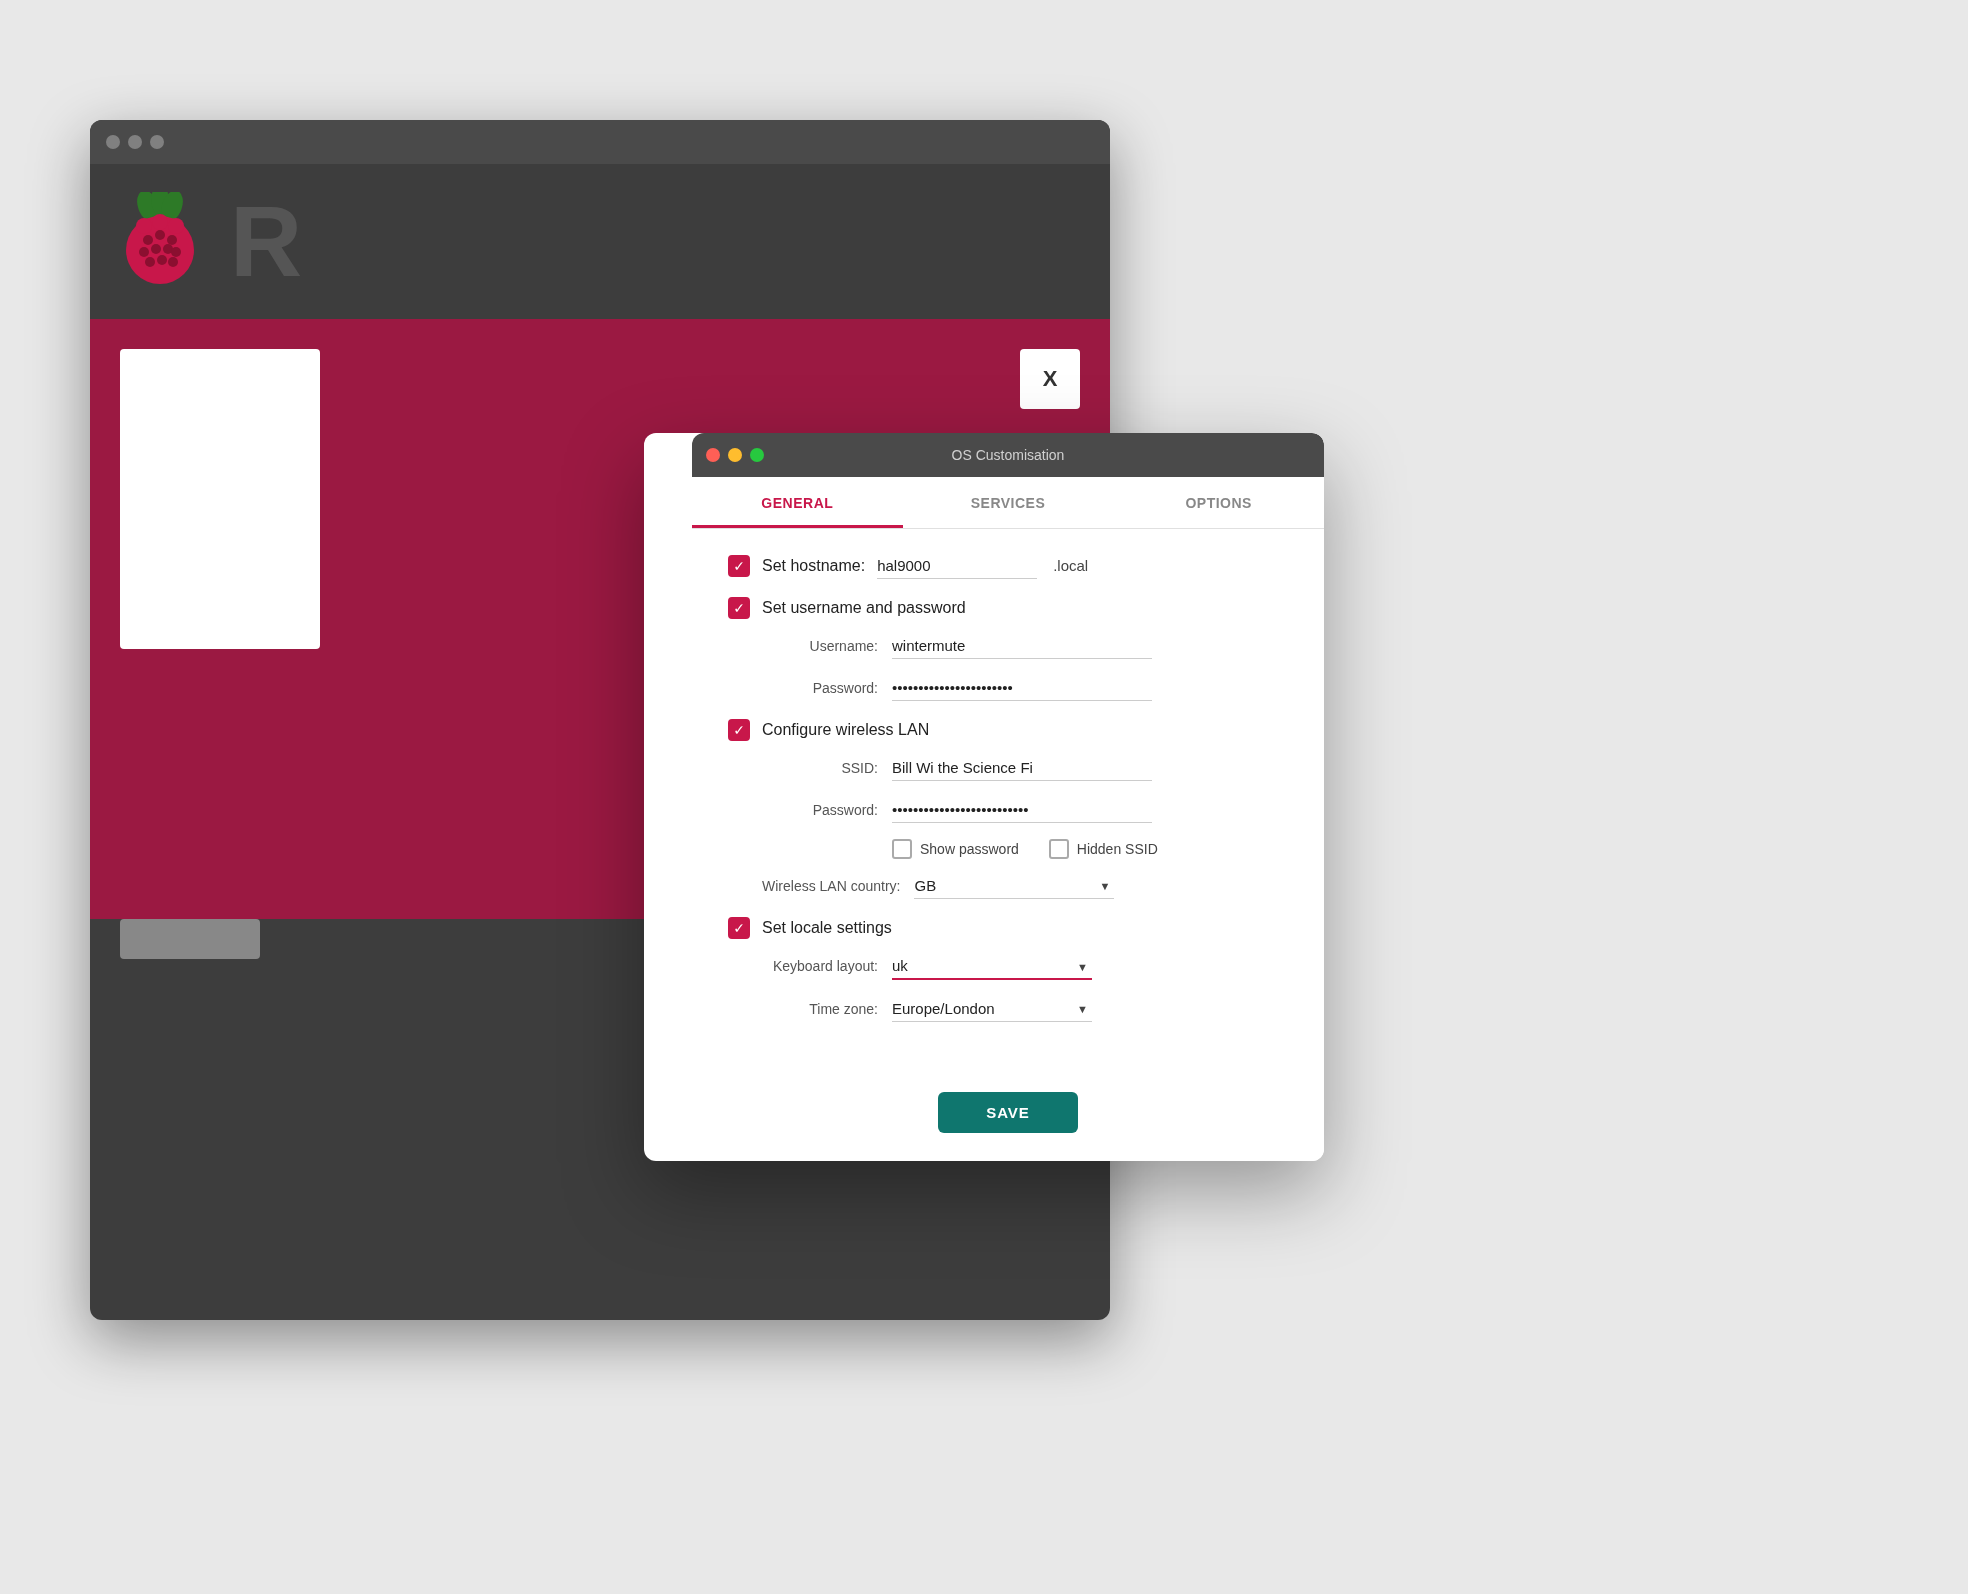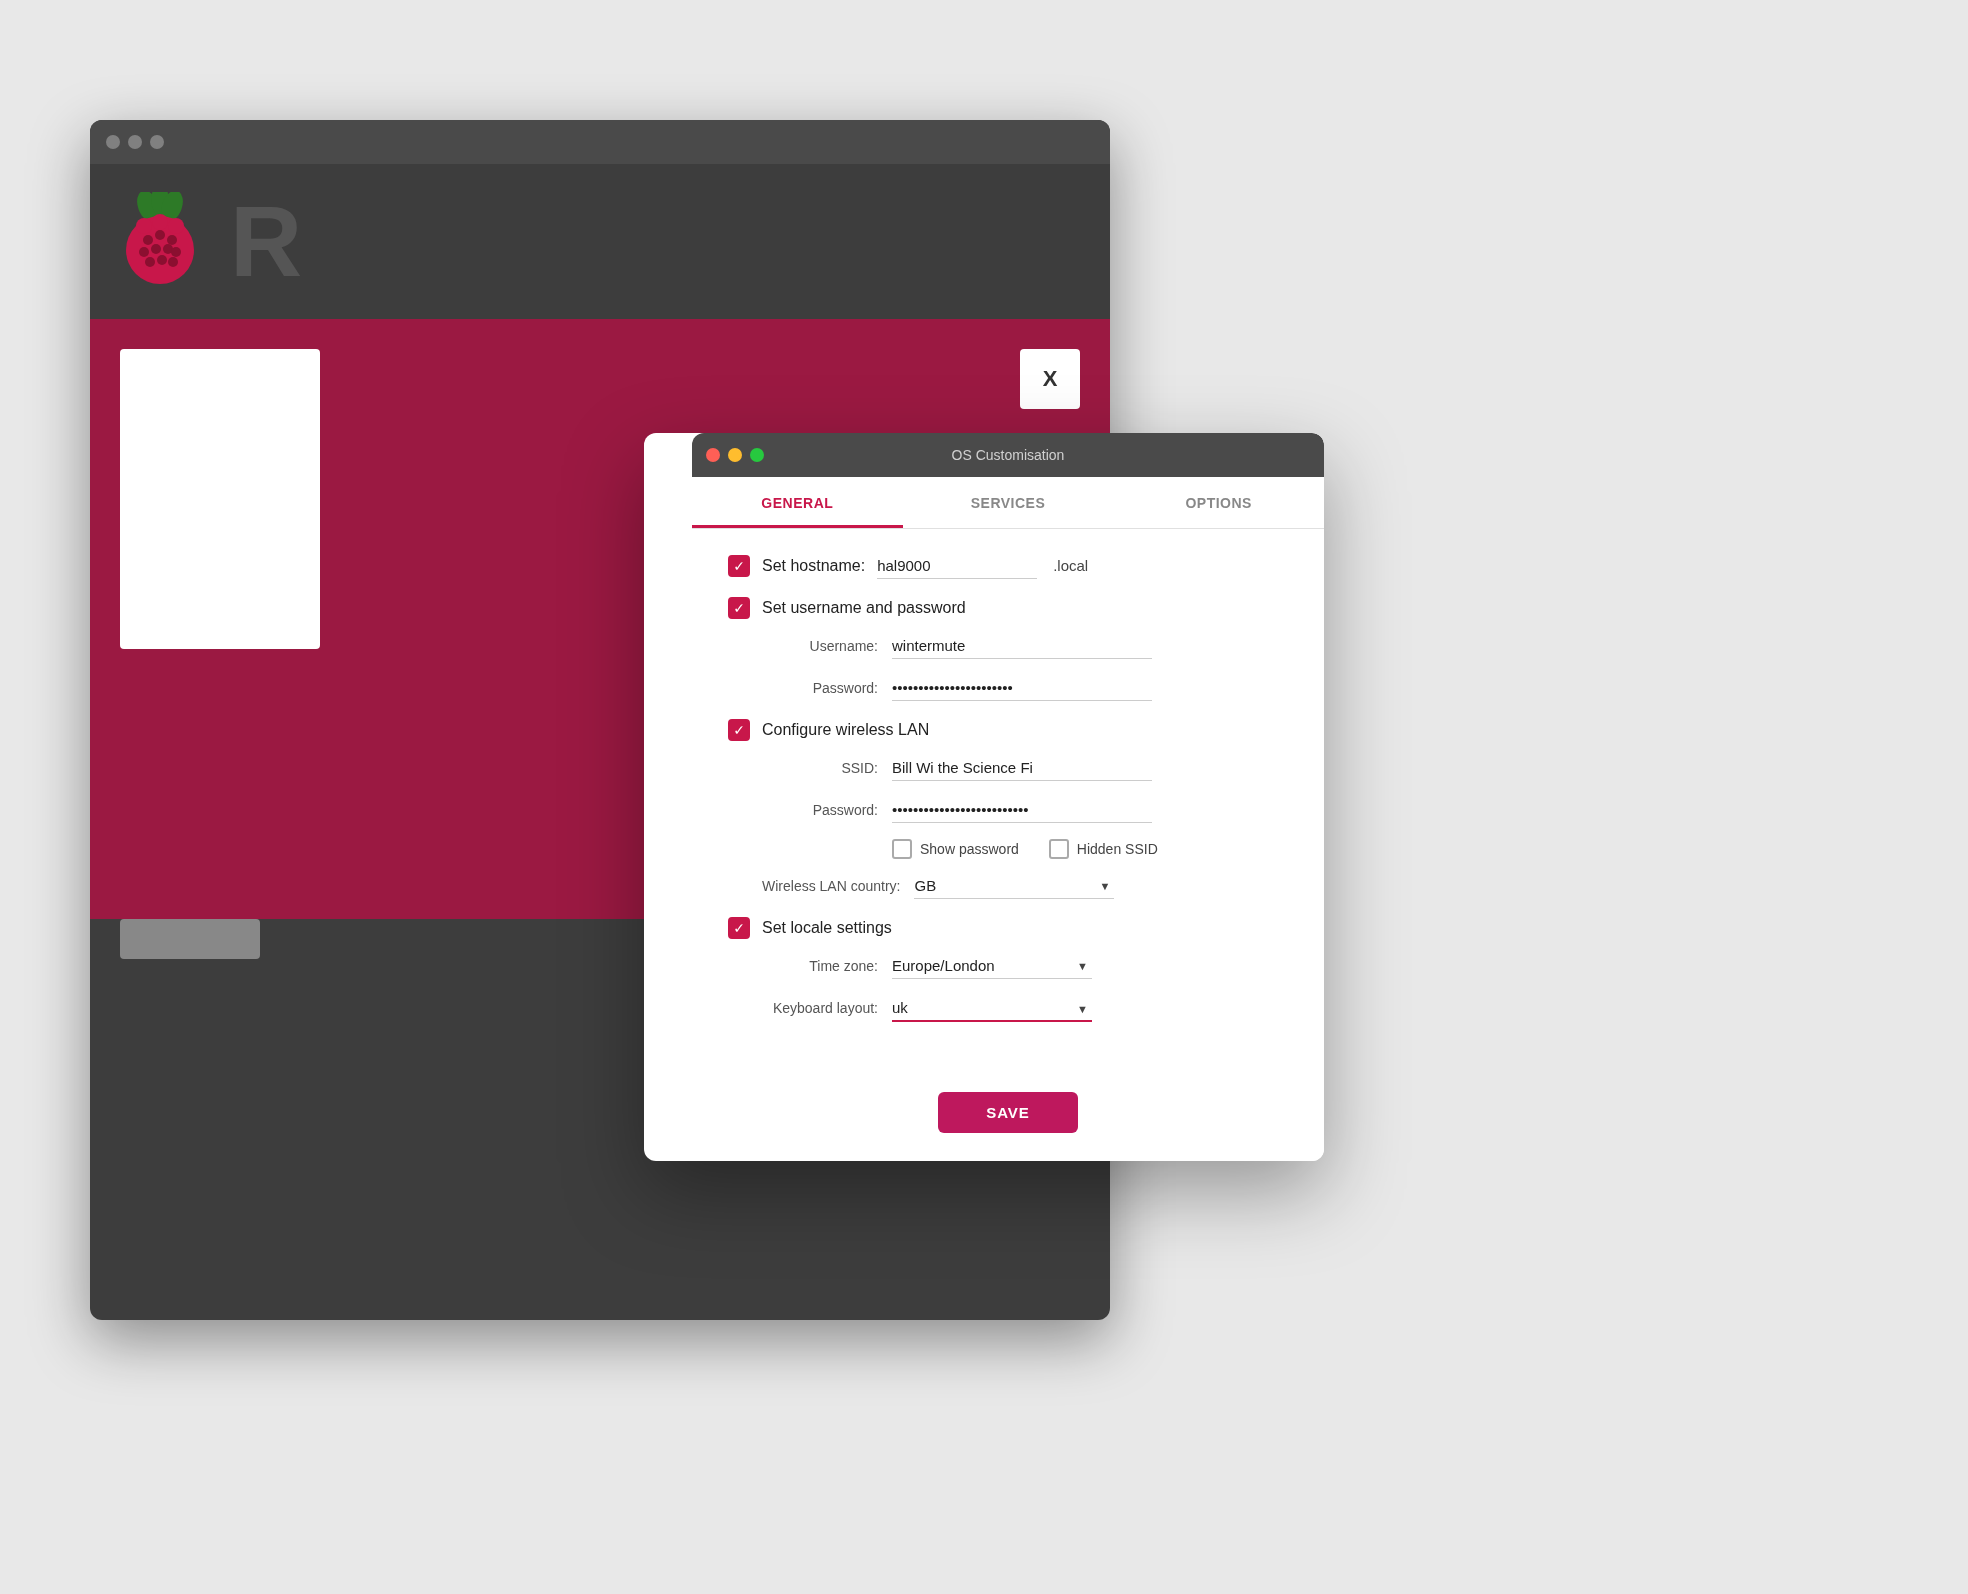--- a/index.html
+++ b/index.html
@@ -336,21 +336,21 @@
 
     
     .save-area {
       display: flex;
       justify-content: center;
       padding: 22px 0 28px;
       background: white;
     }
 
     .save-btn {
-      background: #be185d;
+      background: #0f766e;
       color: white;
       border: none;
       border-radius: 6px;
       padding: 12px 48px;
       font-size: 15px;
       font-weight: 700;
       letter-spacing: 1px;
       cursor: pointer;
       text-transform: uppercase;
     }
@@ -499,39 +499,39 @@
     </div>
 
     <div class="form-section">
       <div class="checkbox-row">
         <div class="custom-checkbox">
           <span class="checkmark">✓</span>
         </div>
         <span class="checkbox-label">Set locale settings</span>
       </div>
       <div class="field-row">
+        <span class="field-label">Keyboard layout:</span>
+        <div class="select-wrapper">
+          <select class="field-select keyboard-layout-select">
+            <option value="uk" selected="">uk</option>
+            <option value="us">us</option>
+            <option value="de">de</option>
+          </select>
+        </div>
+      </div>
+      <div class="field-row">
         <span class="field-label">Time zone:</span>
         <div class="select-wrapper">
           <select class="field-select">
             <option value="Europe/London" selected="">Europe/London</option>
             <option value="America/New_York">America/New_York</option>
             <option value="Asia/Tokyo">Asia/Tokyo</option>
           </select>
         </div>
       </div>
-      <div class="field-row">
-        <span class="field-label">Keyboard layout:</span>
-        <div class="select-wrapper">
-          <select class="field-select keyboard-layout-select">
-            <option value="uk" selected="">uk</option>
-            <option value="us">us</option>
-            <option value="de">de</option>
-          </select>
-        </div>
-      </div>
     </div>
 
   </div>
 
   <div class="save-area">
     <button class="save-btn">SAVE</button>
   </div>
 
 </div>
 

